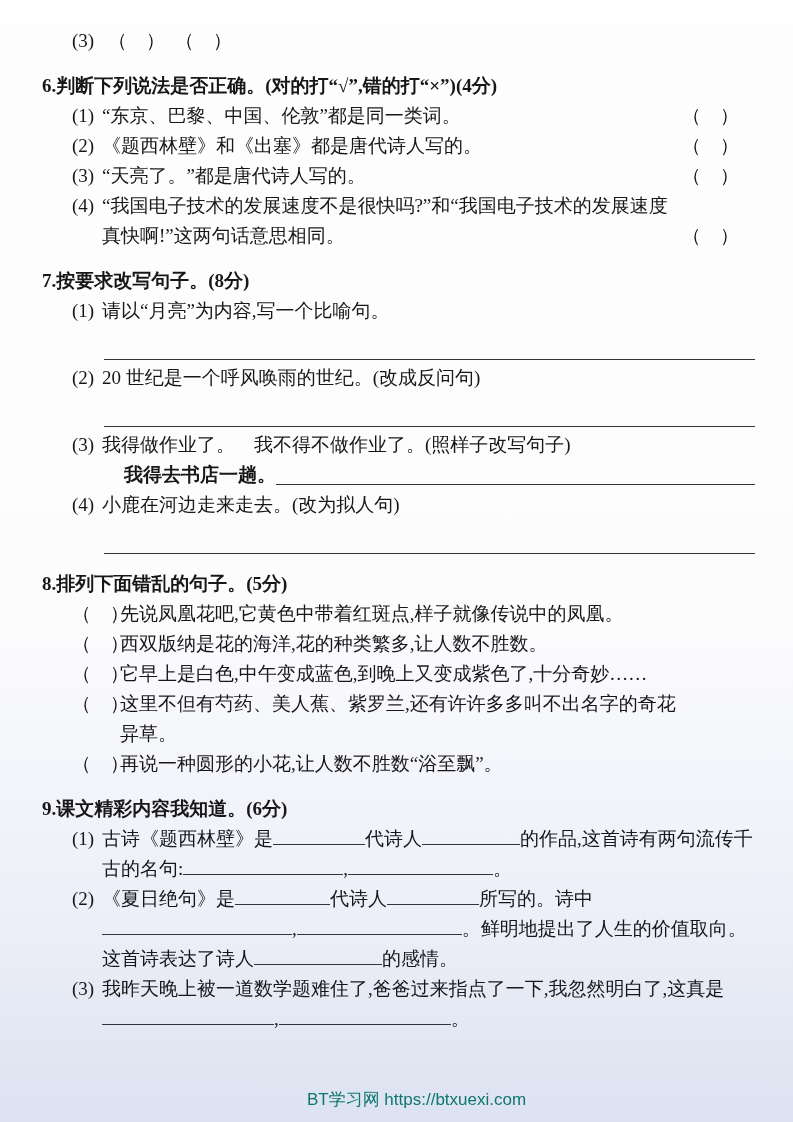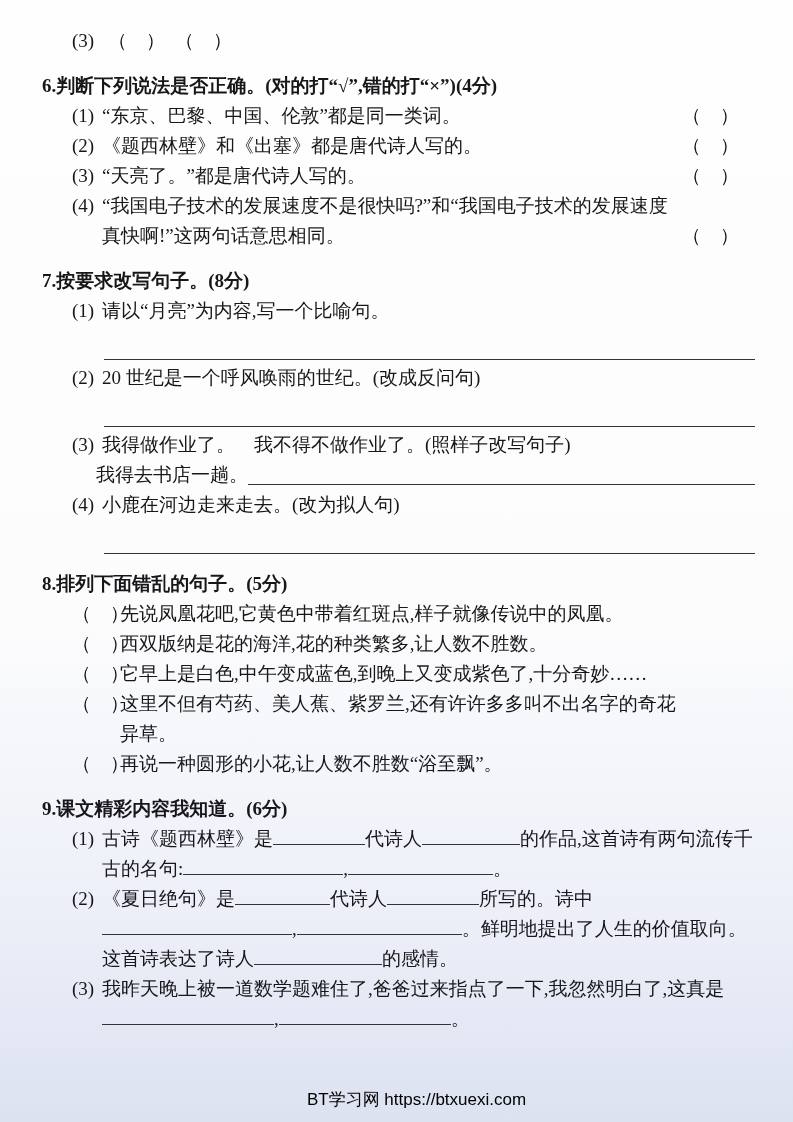--- a/index.html
+++ b/index.html
@@ -13,29 +13,29 @@
   .page{position:relative;box-sizing:border-box;width:793px;height:1122px;padding:26px 38px 0 42px;overflow:hidden;}
   .qheader{font-weight:700;margin-top:15px;}
   .item{display:flex;margin-left:30px;}
   .inum{flex:none;width:30px;}
   .itext{flex:1;}
   .ians{flex:none;width:84px;box-sizing:border-box;padding-right:16px;align-self:flex-end;text-align:right;white-space:nowrap;}
   .ans-pair{flex:none;width:130px;align-self:flex-end;text-align:right;white-space:nowrap;}
   .ans-pair span{display:inline-block;}
   .ans-pair span + span{margin-left:10px;}
   .blank-row{border-bottom:1px solid #33343a;height:33px;margin-left:62px;margin-bottom:3px;}
-  .line-with-fill{display:flex;margin-left:54px;}
+  .line-with-fill{display:flex;margin-left:82px;font-weight:bold;}
   .line-with-fill .lead{flex:none;}
   .fill-flex{flex:1;border-bottom:1px solid #33343a;margin-bottom:5px;}
   .fill{display:inline-block;border-bottom:1px solid #33343a;height:17px;}
   .seq-item{display:flex;margin-left:30px;}
   .seq-paren{flex:none;width:48px;}
   .seq-text{flex:1;padding-right:64px;}
   .footer{position:absolute;left:0;right:0;bottom:10px;text-align:center;}
-  .footer-site{color:#000000;font-size:17px;line-height:24px;font-family:"Liberation Sans","DejaVu Sans",sans-serif;padding-left:40px;}
+  .footer-site{color:#0f766e;font-size:17px;line-height:24px;font-family:"Liberation Sans","DejaVu Sans",sans-serif;padding-left:40px;}
   .footer-page{color:#1d1d22;font-size:16px;line-height:22px;}
 </style>
 </head>
 <body>
 
 <div class="page">
 
   <div class="item">
     <span class="inum">(3)</span>
     <span class="ans-pair"><span>（　）</span><span>（　）</span></span>

